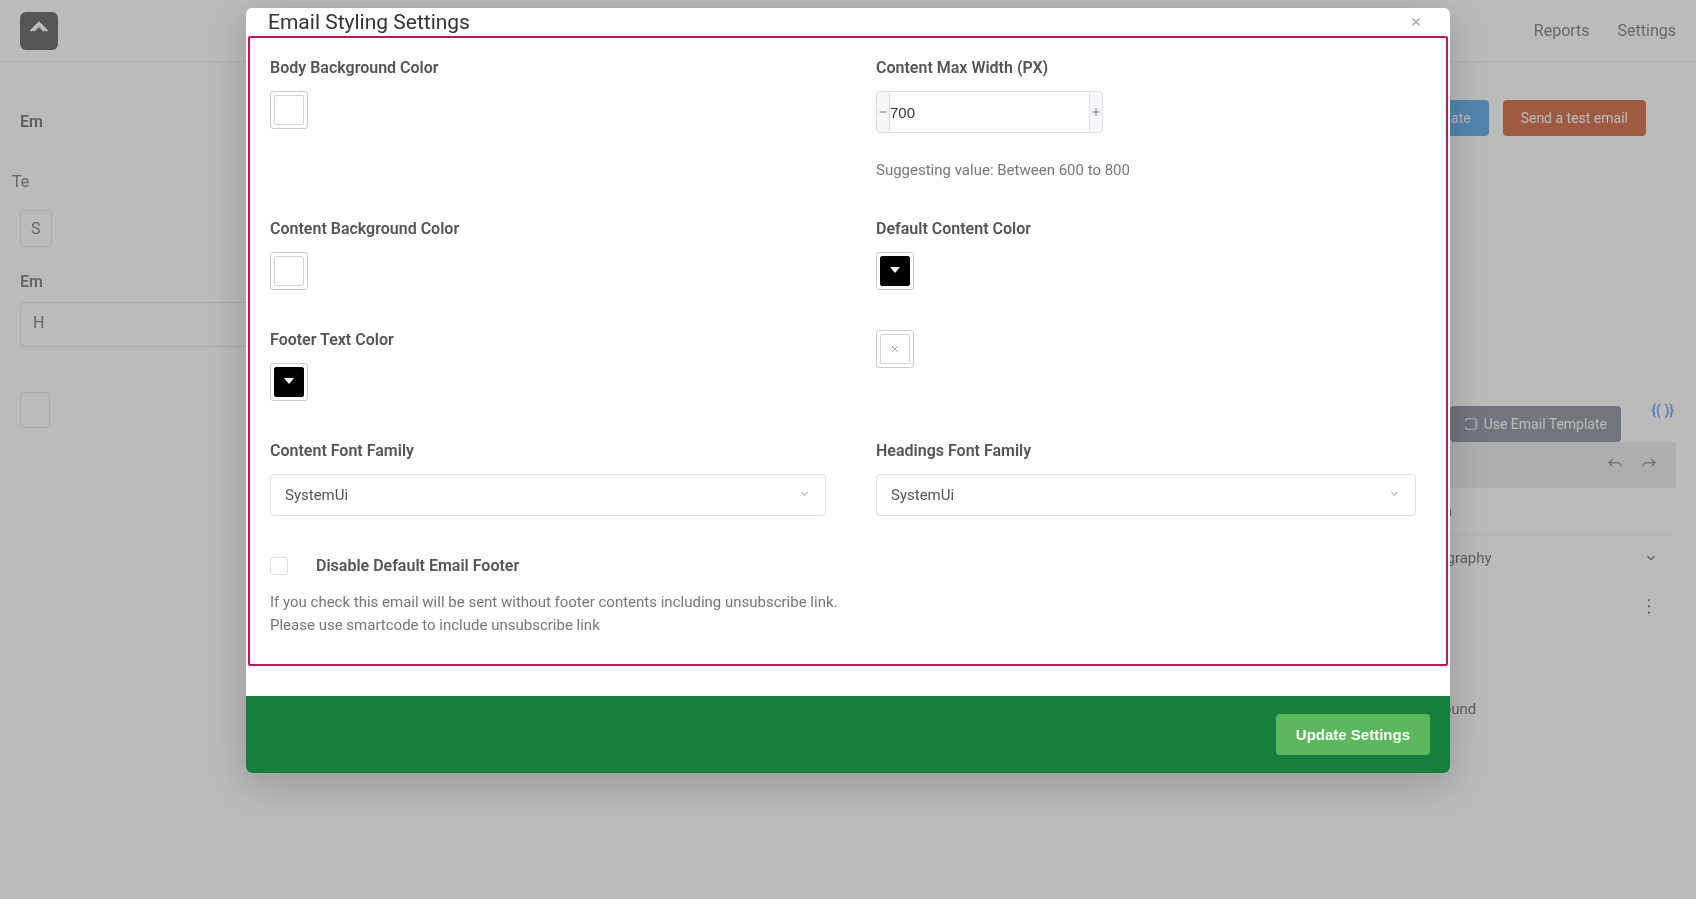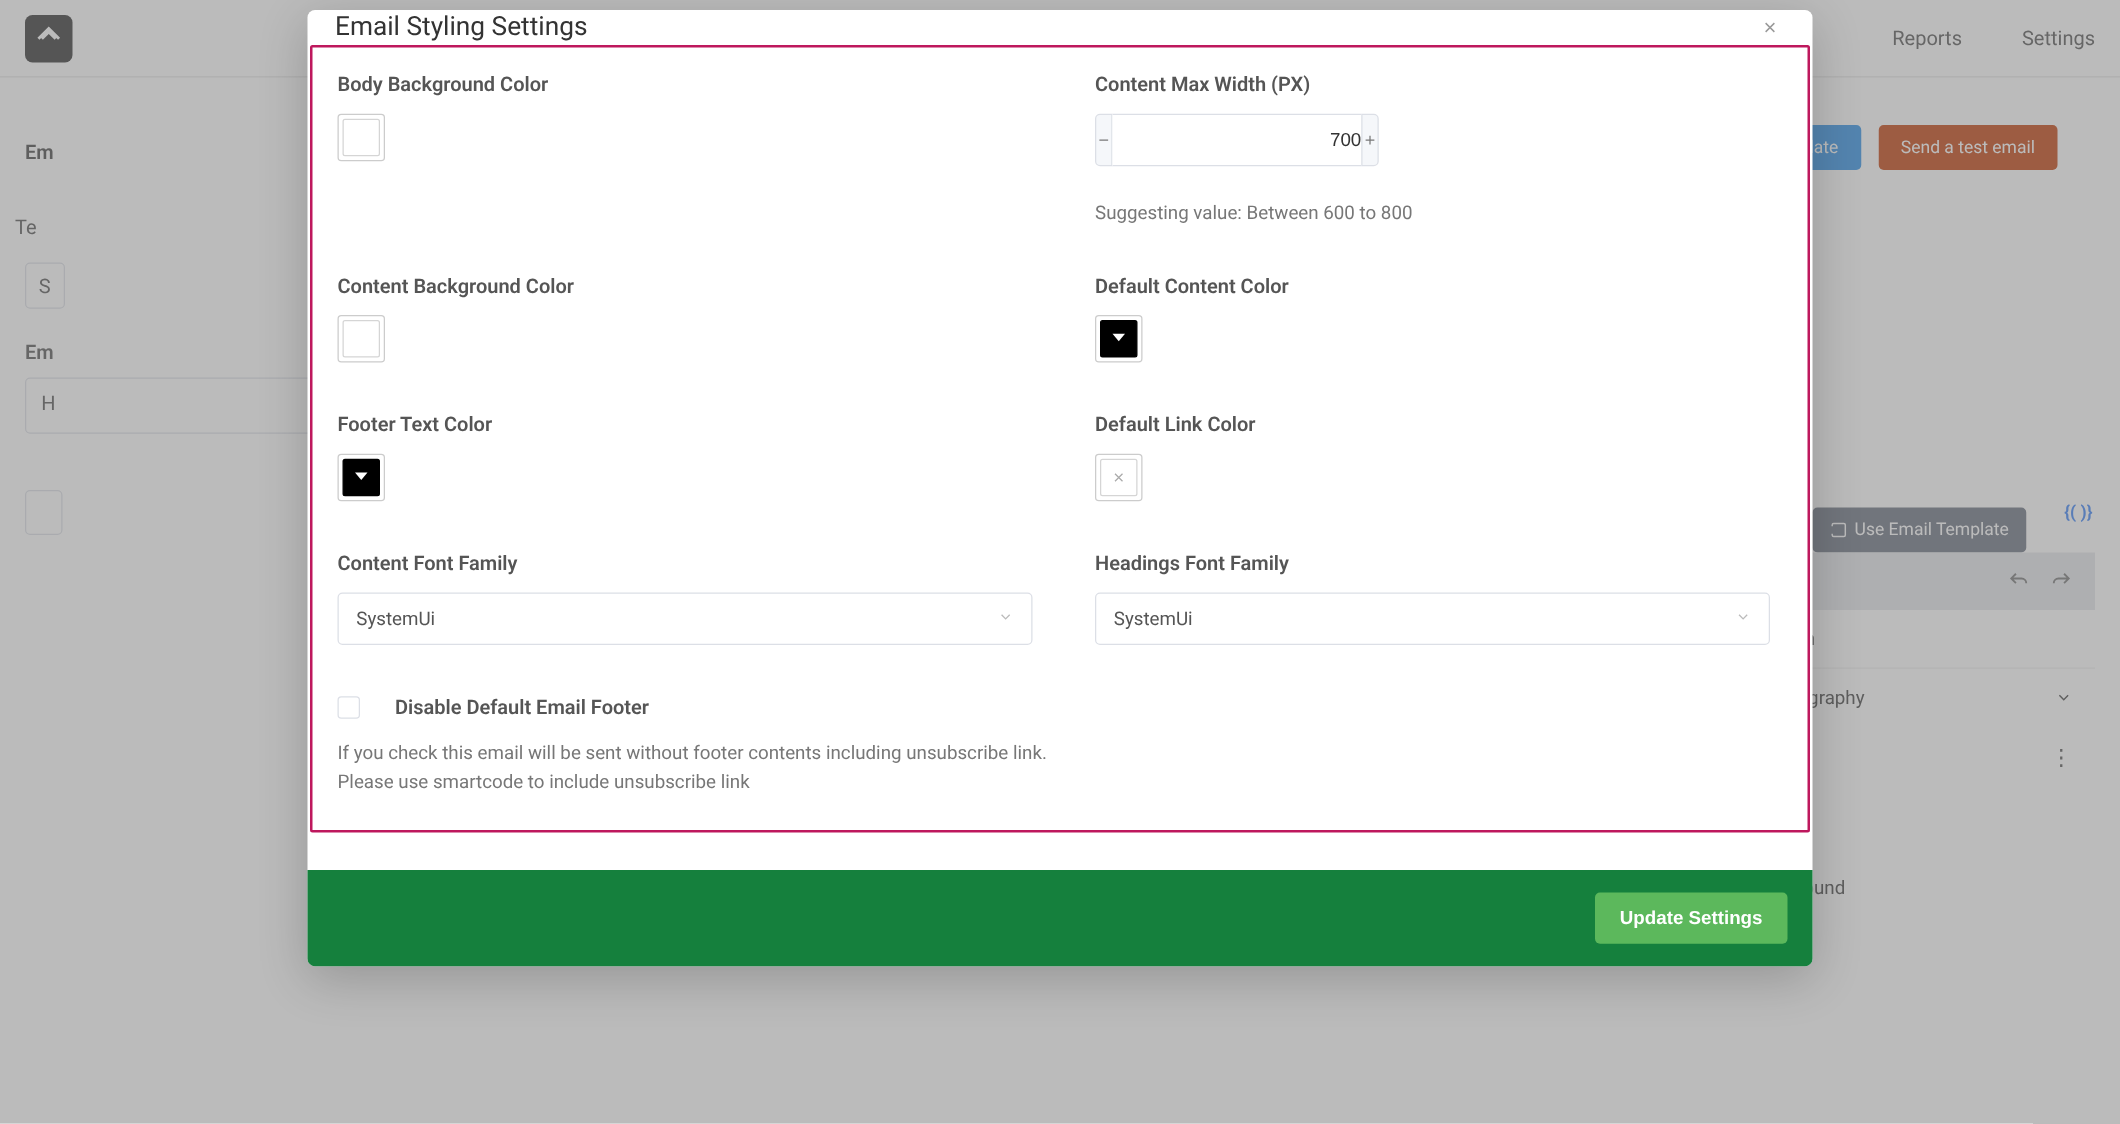--- a/index.html
+++ b/index.html
@@ -42,21 +42,21 @@
   align-items: center;
   justify-content: center;
   margin-right: 12px;
 }
 
 .bg-logo svg { width: 22px; height: 22px; }
 
 .bg-nav-right {
   margin-left: auto;
   display: flex;
-  gap: 48px;
+  gap: 28px;
   color: #555;
   font-size: 16px;
 }
 
 .bg-content {
   padding: 30px 50px;
   position: relative;
 }
 
 .bg-top-buttons {
@@ -257,21 +257,21 @@
 .number-input button:first-child {
   border-radius: 4px 0 0 4px;
 }
 
 .number-input button:last-child {
   border-radius: 0 4px 4px 0;
 }
 
 .number-input input {
   flex: 1;
-  text-align: right;
+  text-align: left;
   border: 1px solid #dcdfe6;
   border-left: none;
   border-right: none;
   font-size: 15px;
   color: #333;
   outline: none;
 }
 
 .hint-text {
   font-size: 15px;
@@ -474,21 +474,20 @@
       </div>
 
       <div class="field">
         <div class="field-label">Footer Text Color</div>
         <div class="color-swatch dark">
           <div class="color-swatch-inner"></div>
         </div>
       </div>
 
       <div class="field">
-        <div class="field-label">Default Link Color</div>
         <div class="color-swatch cleared">
           <div class="color-swatch-inner">
             <svg width="12" height="12" viewBox="0 0 24 24" fill="none" stroke="#aaa" stroke-width="2">
                 <path d="M18 6 L6 18 M6 6 L18 18"></path>
               </svg>
           </div>
         </div>
       </div>
 
       <div class="field">

